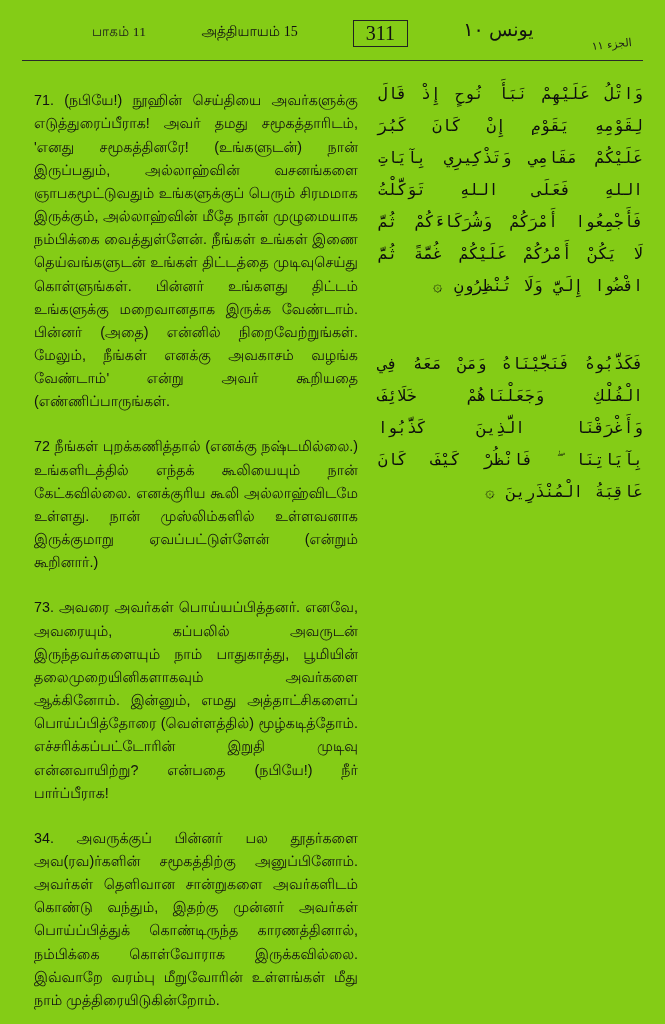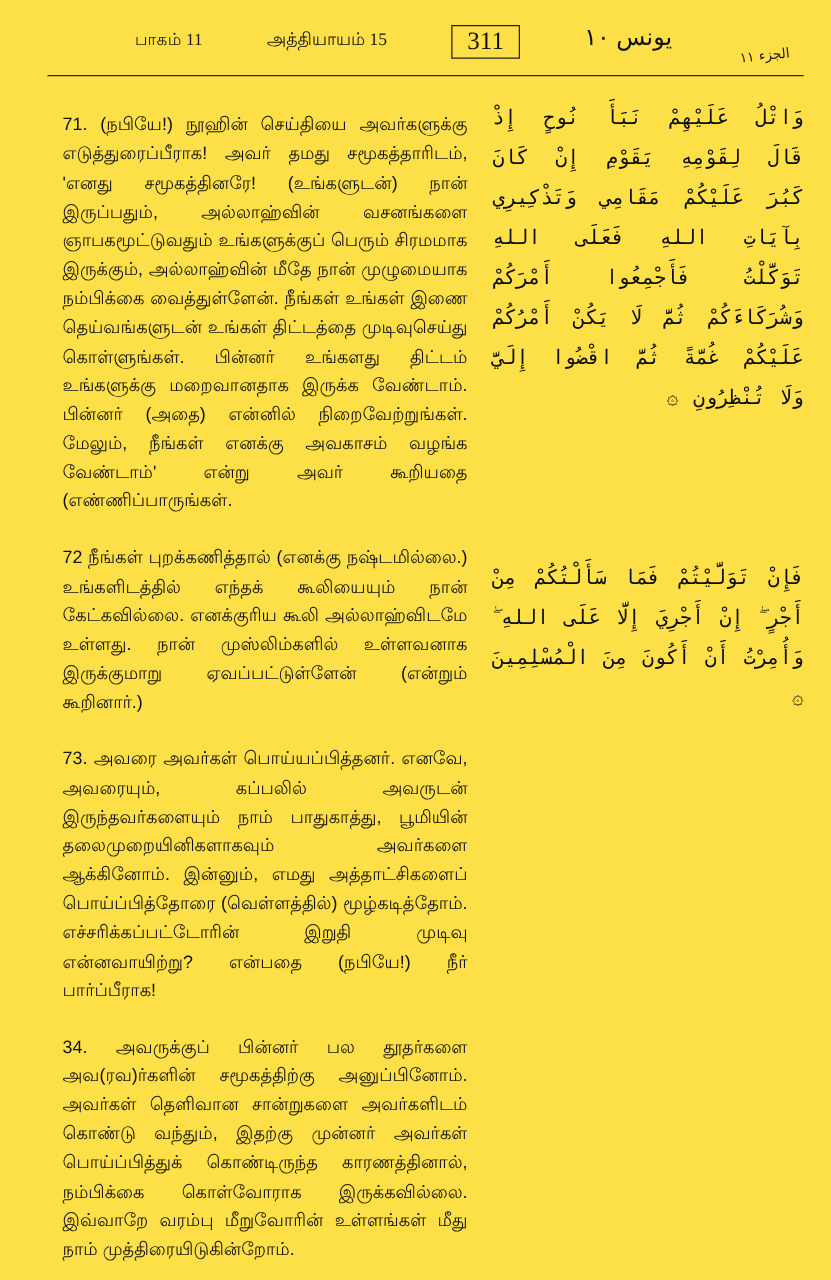--- a/index.html
+++ b/index.html
@@ -12,22 +12,22 @@
     height: 1024px;
     font-family: "Liberation Serif", serif;
     color: #111111;
     overflow: hidden;
   }
   .page {
     position: relative;
     width: 665px;
     height: 1024px;
     box-sizing: border-box;
-    padding: 18px 22px 10px 38px;
-    background: #fde047;
+    padding: 18px 22px 10px 22px;
+    background: #84cc16;
   }
 
   
   .header {
     position: relative;
     height: 40px;
     display: flex;
     align-items: flex-start;
     justify-content: space-between;
     padding: 0 14px 0 70px;
@@ -146,17 +146,17 @@
 
     <div class="col-tamil">
       <p class="verse-tamil">71. (நபியே!) நூஹின் செய்தியை அவர்களுக்கு எடுத்துரைப்பீராக! அவர் தமது சமூகத்தாரிடம், 'எனது சமூகத்தினரே! (உங்களுடன்) நான் இருப்பதும், அல்லாஹ்வின் வசனங்களை ஞாபகமூட்டுவதும் உங்களுக்குப் பெரும் சிரமமாக இருக்கும், அல்லாஹ்வின் மீதே நான் முழுமையாக நம்பிக்கை வைத்துள்ளேன். நீங்கள் உங்கள் இணை தெய்வங்களுடன் உங்கள் திட்டத்தை முடிவுசெய்து கொள்ளுங்கள். பின்னர் உங்களது திட்டம் உங்களுக்கு மறைவானதாக இருக்க வேண்டாம். பின்னர் (அதை) என்னில் நிறைவேற்றுங்கள். மேலும், நீங்கள் எனக்கு அவகாசம் வழங்க வேண்டாம்' என்று அவர் கூறியதை (எண்ணிப்பாருங்கள்.</p>
       <p class="verse-tamil">72 நீங்கள் புறக்கணித்தால் (எனக்கு நஷ்டமில்லை.) உங்களிடத்தில் எந்தக் கூலியையும் நான் கேட்கவில்லை. எனக்குரிய கூலி அல்லாஹ்விடமே உள்ளது. நான் முஸ்லிம்களில் உள்ளவனாக இருக்குமாறு ஏவப்பட்டுள்ளேன் (என்றும் கூறினார்.)</p>
       <p class="verse-tamil">73. அவரை அவர்கள் பொய்யப்பித்தனர். எனவே, அவரையும், கப்பலில் அவருடன் இருந்தவர்களையும் நாம் பாதுகாத்து, பூமியின் தலைமுறையினிகளாகவும் அவர்களை ஆக்கினோம். இன்னும், எமது அத்தாட்சிகளைப் பொய்ப்பித்தோரை (வெள்ளத்தில்) மூழ்கடித்தோம். எச்சரிக்கப்பட்டோரின் இறுதி முடிவு என்னவாயிற்று? என்பதை (நபியே!) நீர் பார்ப்பீராக!</p>
       <p class="verse-tamil">34. அவருக்குப் பின்னர் பல தூதர்களை அவ(ரவ)ர்களின் சமூகத்திற்கு அனுப்பினோம். அவர்கள் தெளிவான சான்றுகளை அவர்களிடம் கொண்டு வந்தும், இதற்கு முன்னர் அவர்கள் பொய்ப்பித்துக் கொண்டிருந்த காரணத்தினால், நம்பிக்கை கொள்வோராக இருக்கவில்லை. இவ்வாறே வரம்பு மீறுவோரின் உள்ளங்கள் மீது நாம் முத்திரையிடுகின்றோம்.</p>
     </div>
 
     <div class="col-arabic">
       <p class="verse-arabic a1">وَاتْلُ عَلَيْهِمْ نَبَأَ نُوحٍ إِذْ قَالَ لِقَوْمِهِ يَقَوْمِ إِنْ كَانَ كَبُرَ عَلَيْكُمْ مَقَامِي وَتَذْكِيرِي بِآيَاتِ اللهِ فَعَلَى اللهِ تَوَكَّلْتُ فَأَجْمِعُوا أَمْرَكُمْ وَشُرَكَاءَكُمْ ثُمَّ لَا يَكُنْ أَمْرُكُمْ عَلَيْكُمْ غُمَّةً ثُمَّ اقْضُوا إِلَيَّ وَلَا تُنْظِرُونِ ۞</p>
-      <p class="verse-arabic a2">فَإِنْ تَوَلَّيْتُمْ فَمَا سَأَلْتُكُمْ مِنْ أَجْرٍ ۖ إِنْ أَجْرِيَ إِلَّا عَلَى اللهِ ۖ وَأُمِرْتُ أَنْ أَكُونَ مِنَ الْمُسْلِمِينَ ۞</p>
+      <p class="verse-arabic a3">فَكَذَّبُوهُ فَنَجَّيْنَاهُ وَمَنْ مَعَهُ فِي الْفُلْكِ وَجَعَلْنَاهُمْ خَلَائِفَ وَأَغْرَقْنَا الَّذِينَ كَذَّبُوا بِآيَاتِنَا ۖ فَانْظُرْ كَيْفَ كَانَ عَاقِبَةُ الْمُنْذَرِينَ ۞</p>
     </div>
 
   </div>
 </div>
 
 </body></html>

